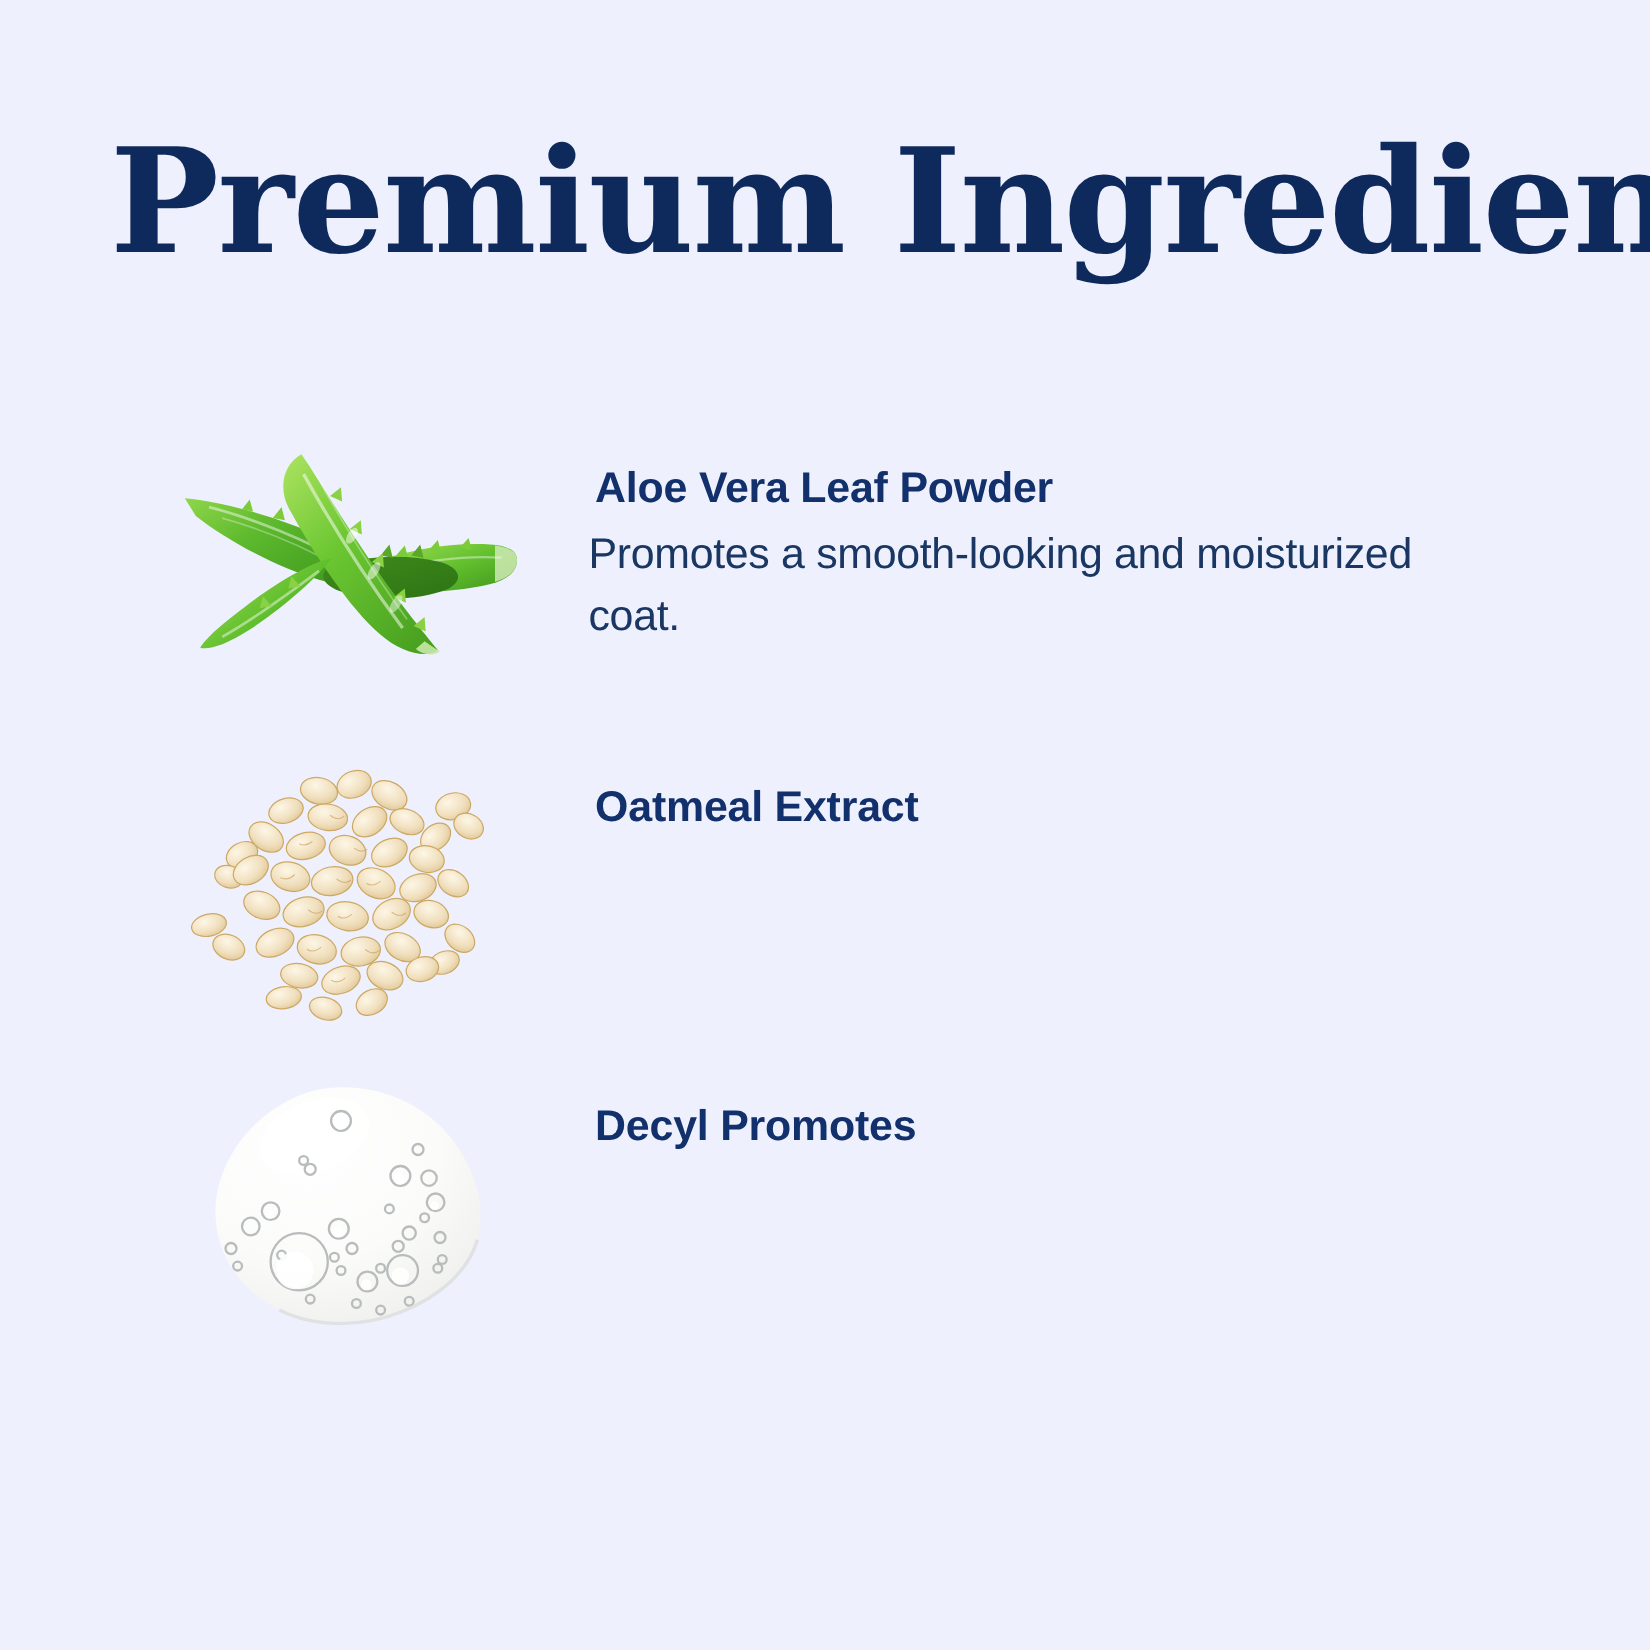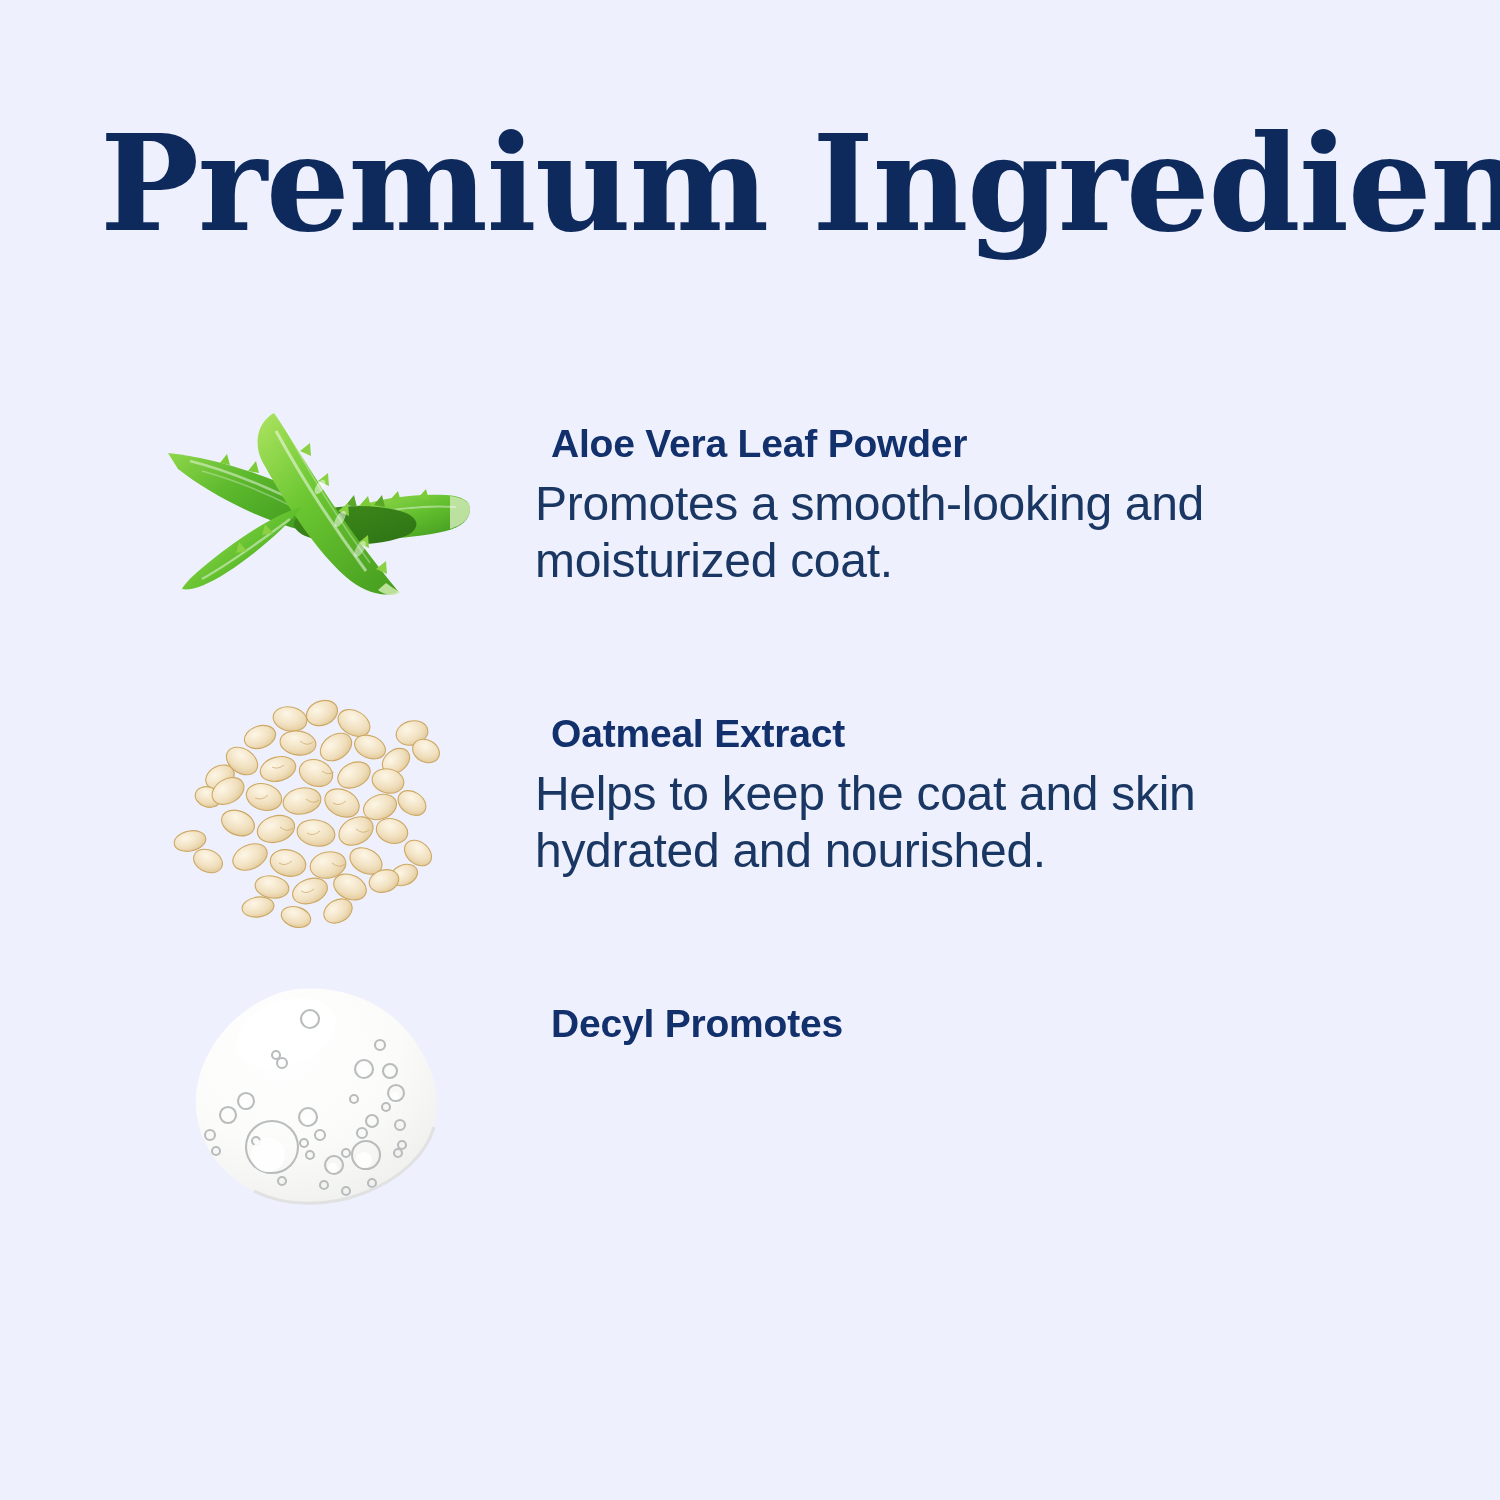--- a/index.html
+++ b/index.html
@@ -68,26 +68,26 @@
     top: 26px;
     width: 820px;
   }
   .ing-name {
     font-family: "Liberation Sans", sans-serif;
     font-weight: 700;
     font-size: 39px;
     line-height: 46px;
     letter-spacing: -0.2px;
     color: #12306b;
-    margin: 0 0 8px 16px;
+    margin: 0 0 8px 6px;
   }
   .ing-desc {
     font-family: "Liberation Sans", sans-serif;
     font-weight: 400;
-    font-size: 48px;
+    font-size: 39px;
     line-height: 57px;
     letter-spacing: -0.3px;
     color: #1a3763;
     margin: 0;
     max-width: 760px;
   }
 </style>
 </head>
 <body>
 
@@ -240,21 +240,20 @@
               <path d="M206 144 q7 6 13 1"></path>
             <path d="M142 176 q-7 6 -13 2"></path>
               <path d="M182 178 q7 6 13 1"></path>
             <path d="M164 204 q-7 6 -13 2"></path>
               <path d="M150 56 q7 6 13 1"></path>
           </g>
         </svg>
       </div>
       <div class="row-text">
         <p class="ing-name">Oatmeal Extract</p>
-        <p class="ing-desc">Helps to keep the coat and skin hydrated and nourished.</p>
       </div>
     </div>
 
     <div class="row row-3">
       <div class="row-art">
         <svg width="330" height="250" viewBox="0 0 330 250">
           <defs>
             <radialGradient id="gelG" cx="0.36" cy="0.26" r="0.86">
               <stop offset="0%" stop-color="#ffffff"></stop>
               <stop offset="55%" stop-color="#fbfbfa"></stop>

